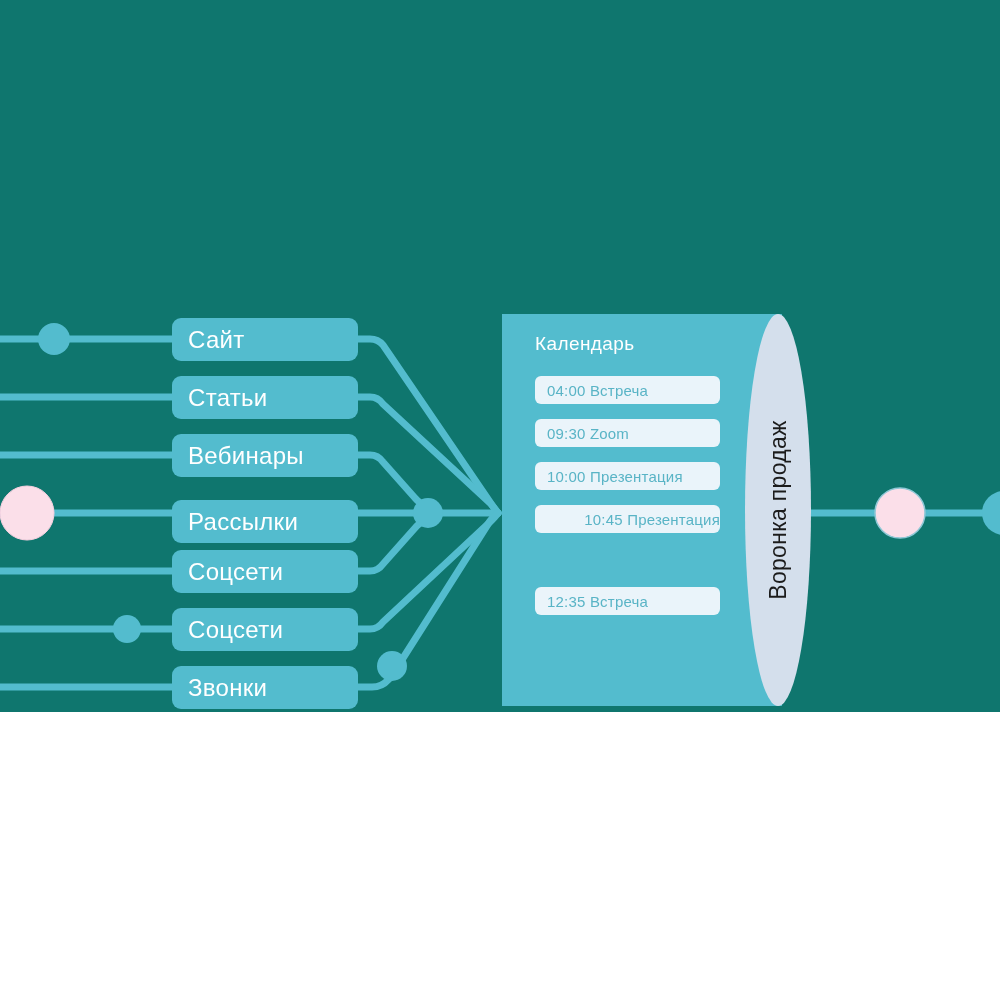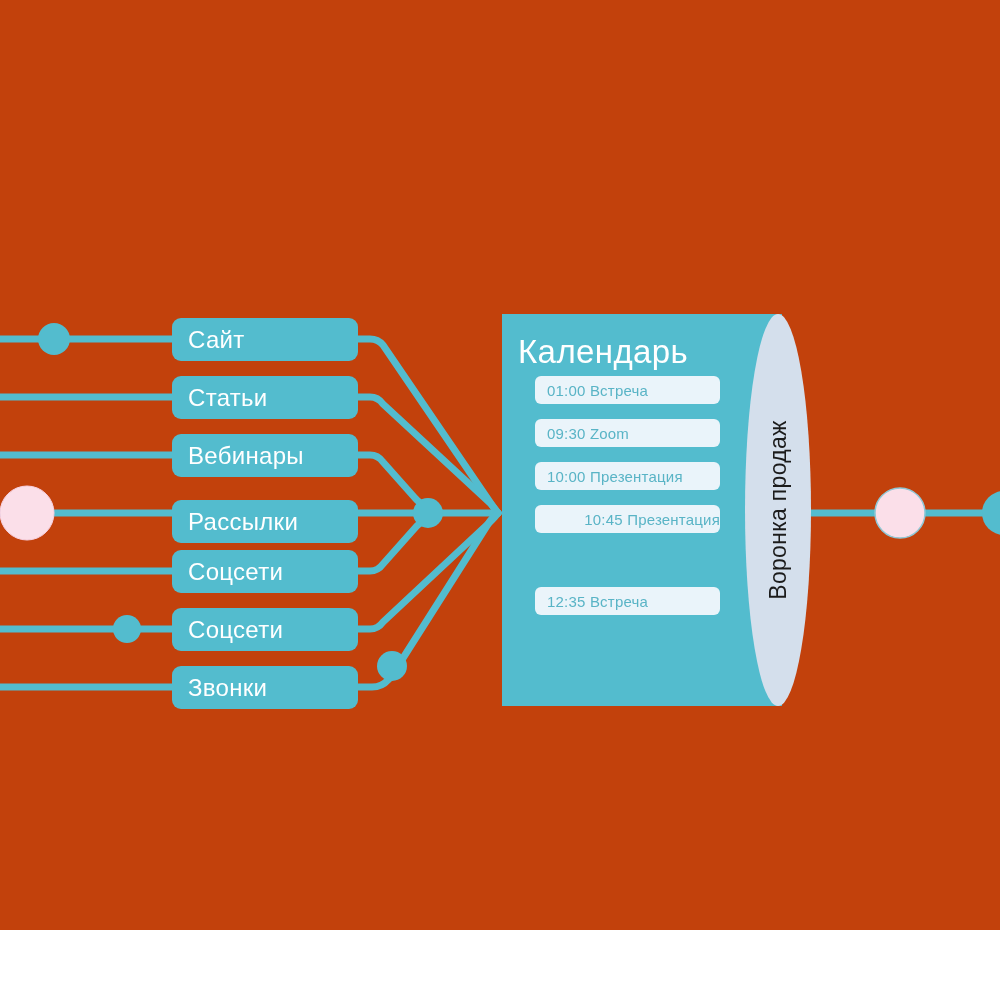--- a/index.html
+++ b/index.html
@@ -4,22 +4,22 @@
 <style>
   * { box-sizing: border-box; margin: 0; padding: 0; }
   html, body {
     width: 1000px; height: 1000px;
     background: #ffffff;
     font-family: "Liberation Sans", sans-serif;
     overflow: hidden;
   }
   #stage {
     position: relative;
-    width: 1000px; height: 930px;
-    background: #c2410c;
+    width: 1000px; height: 712px;
+    background: #0f766e;
   }
 
   
   #wires {
     position: absolute;
     left: 0; top: 0;
     width: 1000px; height: 1000px;
     pointer-events: none;
   }
 
@@ -48,24 +48,24 @@
   #funnel-panel {
     position: absolute;
     left: 502px;
     top: 314px;
     width: 280px;
     height: 392px;
     background: #53bcce;
   }
   #calendar-title {
     position: absolute;
-    left: 16px;
+    left: 33px;
     top: 19px;
     color: #ffffff;
-    font-size: 33px;
+    font-size: 19px;
     letter-spacing: 0.4px;
     white-space: nowrap;
   }
   .cal-event {
     position: absolute;
     left: 33px;
     width: 185px;
     height: 28px;
     background: #eaf4fa;
     border-radius: 6px;
@@ -172,21 +172,21 @@
     <span class="channel-label">Соцсети</span>
   </div>
   <div class="channel-box" style="top:666px;">
     <span class="channel-label">Звонки</span>
   </div>
 
   <div id="funnel-panel">
     <div id="calendar-title">Календарь</div>
 
     <div class="cal-event" style="top:62px;">
-      <span class="cal-event-label">01:00 Встреча</span>
+      <span class="cal-event-label">04:00 Встреча</span>
     </div>
     <div class="cal-event" style="top:105px;">
       <span class="cal-event-label">09:30 Zoom</span>
     </div>
     <div class="cal-event" style="top:148px;align-items:center;">
       <span class="cal-event-label">10:00 Презентация</span>
     </div>
     <div class="cal-event" style="top:191px;justify-content:flex-end;">
       <span class="cal-event-label">10:45 Презентация</span>
     </div>

